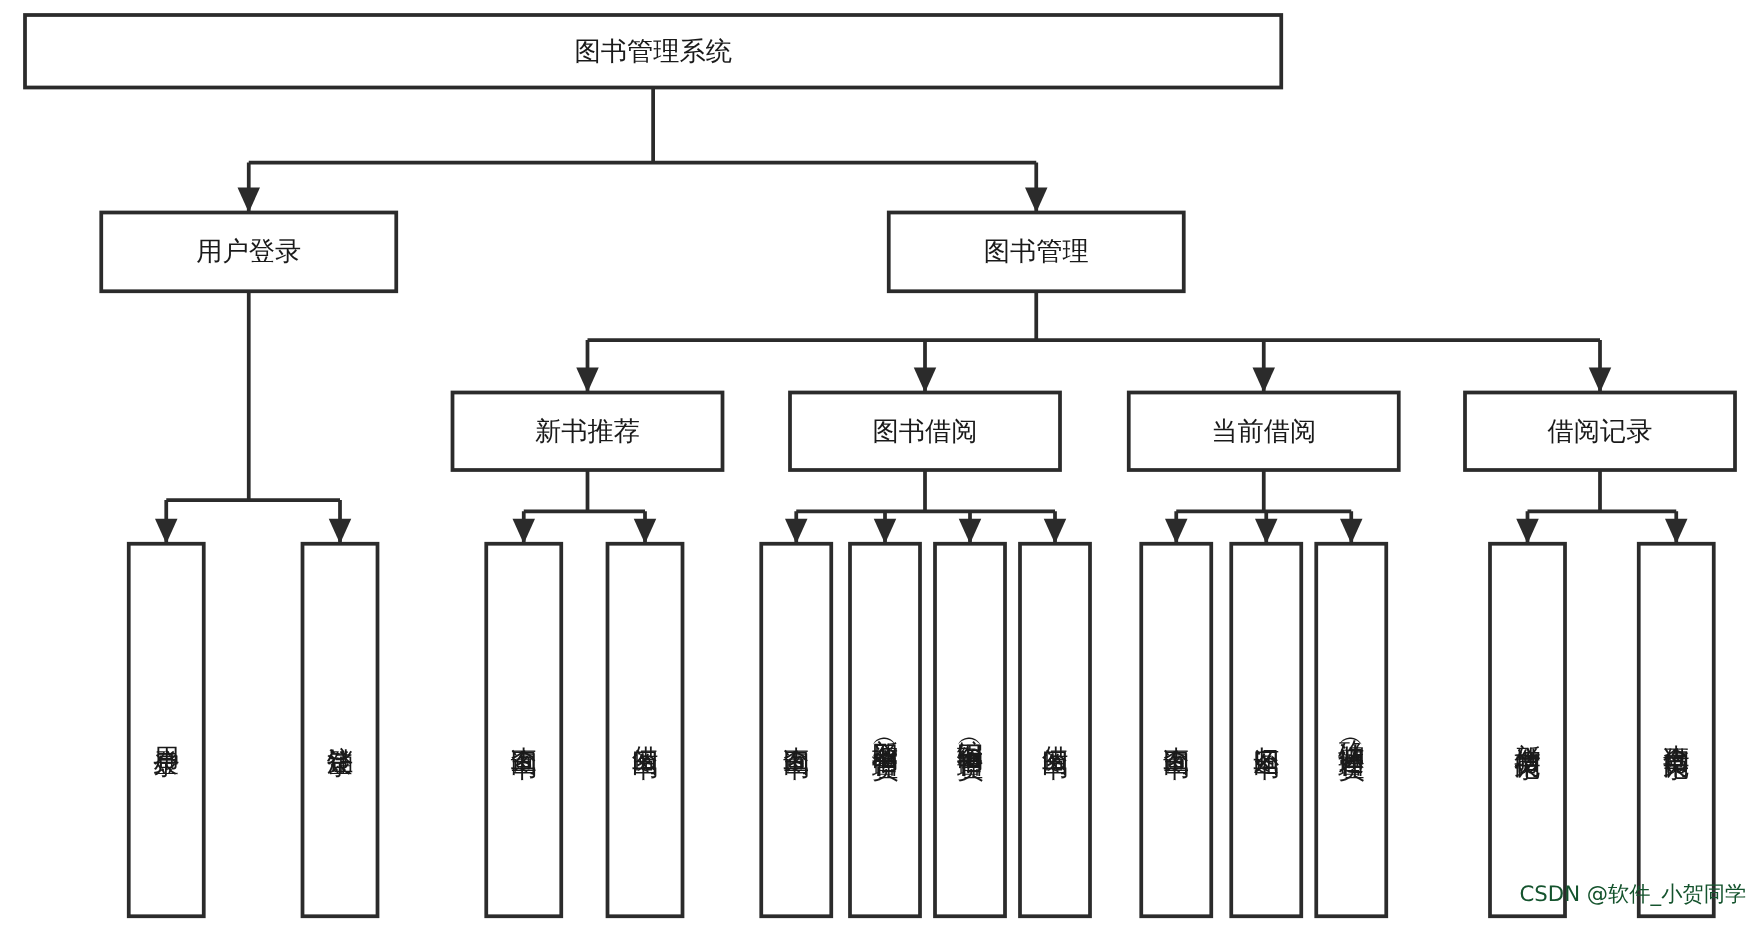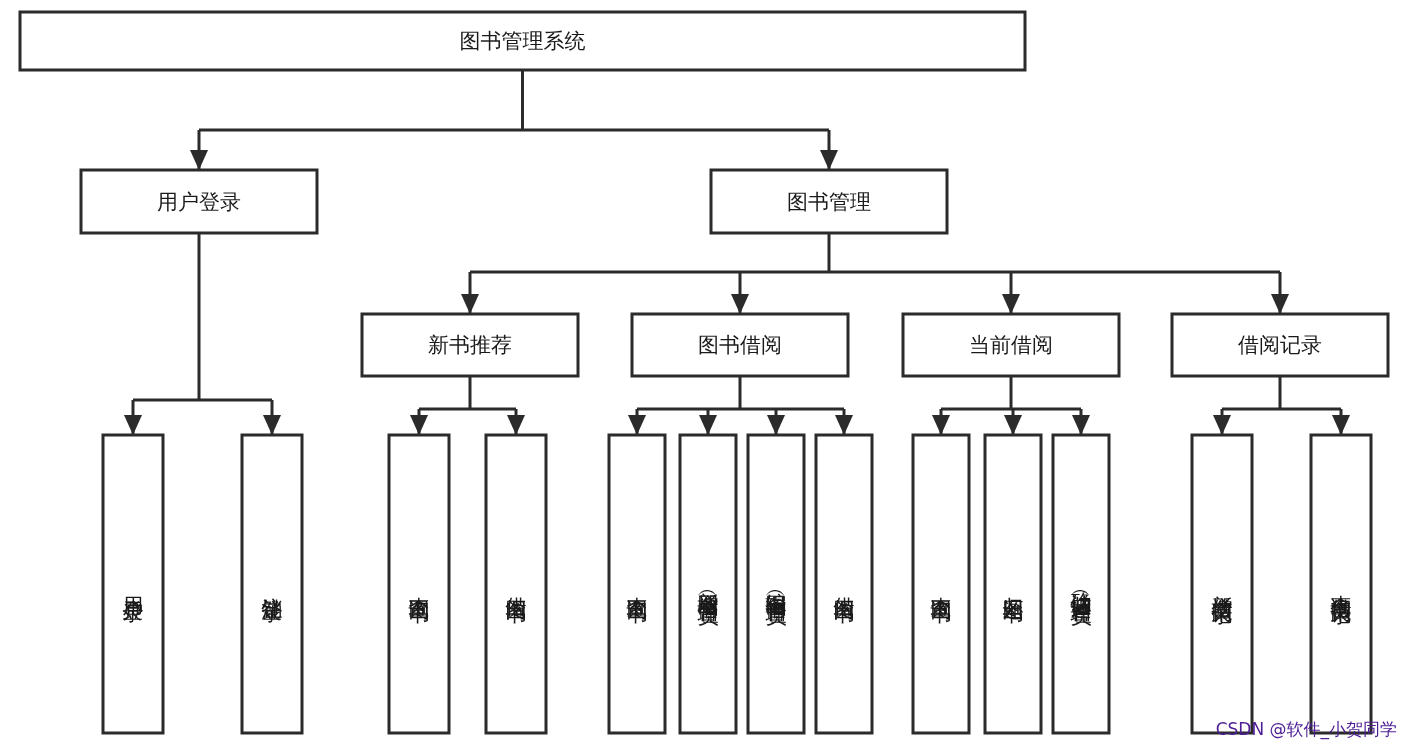--- a/index.html
+++ b/index.html
@@ -63,24 +63,24 @@
     font-size: 21px;
     line-height: 1.15;
     color: #1a1a1a;
     letter-spacing: 2px;
     white-space: nowrap;
     text-align: center;
   }
   .watermark {
     position: absolute;
     right: 8px;
-    bottom: 6px;
+    bottom: 20px;
     font-family: "DejaVu Sans", "Liberation Sans", sans-serif;
     font-size: 17px;
-    color: #4c1d95;
+    color: #14532d;
     white-space: nowrap;
     user-select: none;
   }
 </style>
 </head>
 <body>
 
 <div id="diagram-root">
   <svg id="flow-svg" viewBox="0 0 1405 747">
     <g id="connectors-layer">

